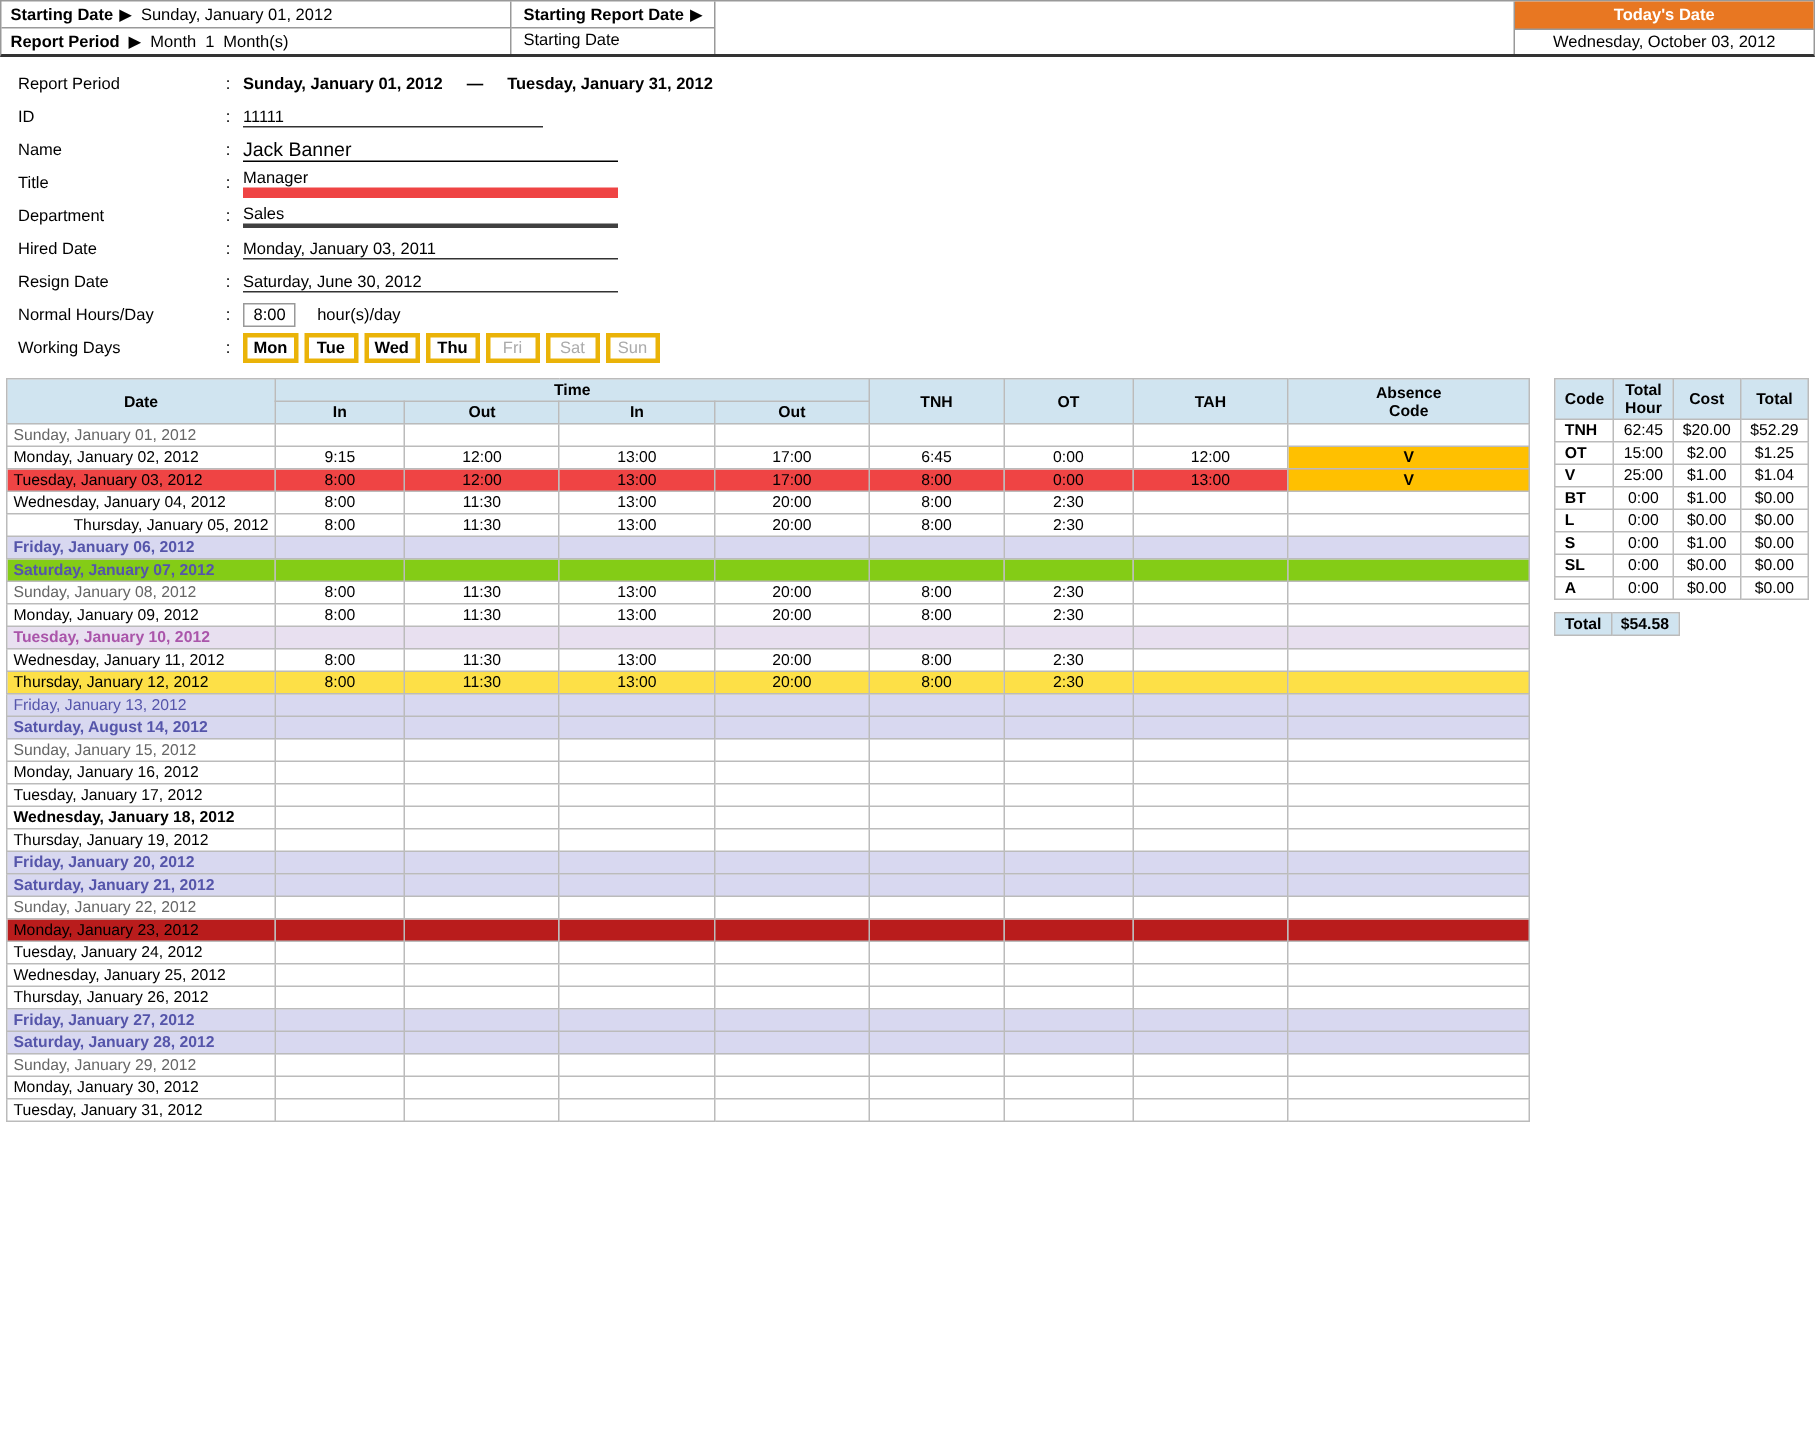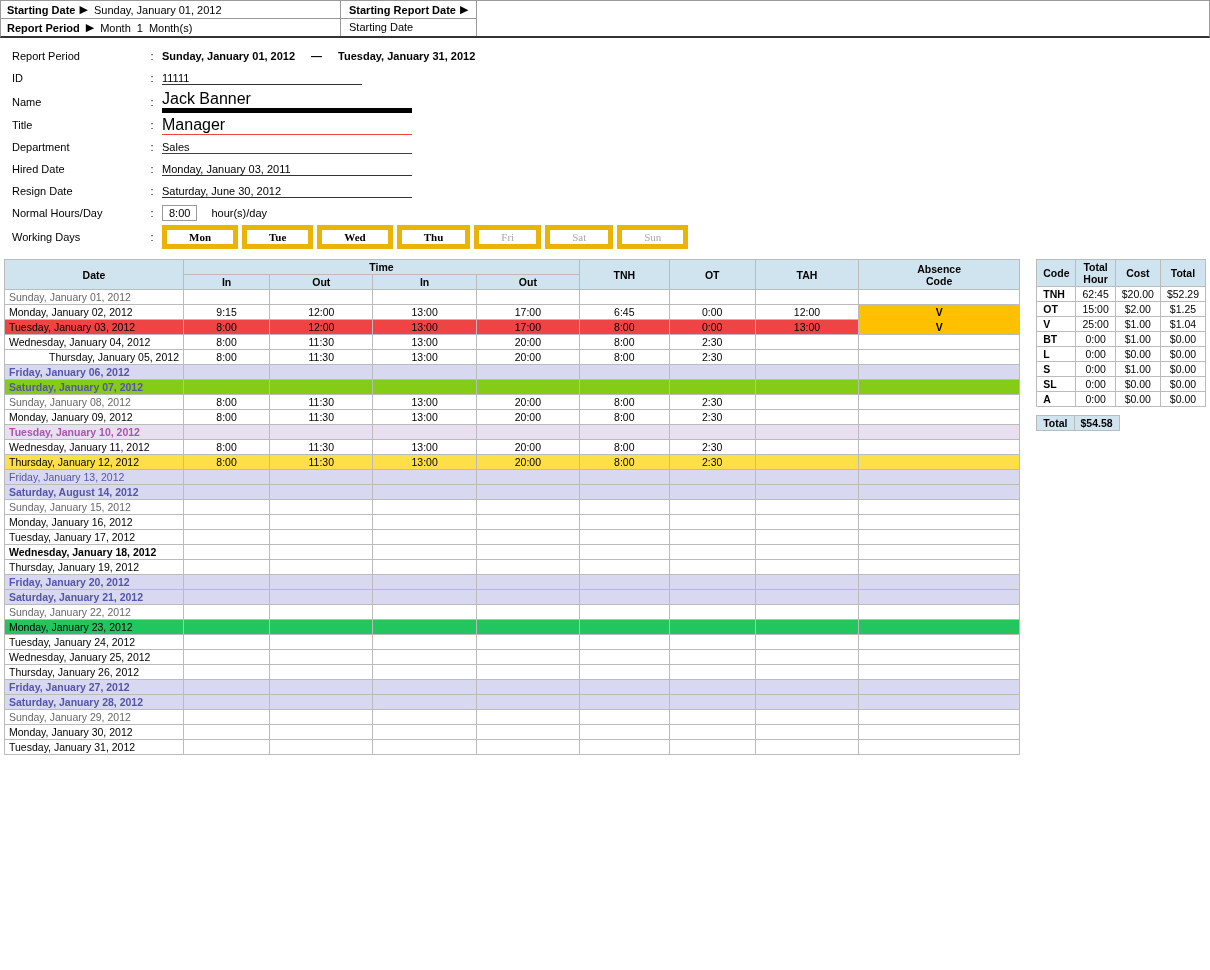--- a/index.html
+++ b/index.html
@@ -38,26 +38,25 @@
     }
     .info-dash {
       margin: 0 12px;
       font-weight: bold;
     }
     .working-days-boxes {
       display: flex;
       gap: 4px;
     }
     .day-box {
-      border: 5px solid #eab308;
-      padding: 1px 22px;
+      border: 3px solid #eab308;
+      padding: 1px 4px;
       font-size: 11px;
       min-width: 36px;
       text-align: center;
-      font-family: Liberation Serif, serif;
     }
     .day-box.active { font-weight: bold; }
     .day-box.inactive { color: #aaa; }
     .hours-row {
       display: flex;
       align-items: center;
       gap: 8px;
     }
 
     
@@ -131,20 +130,28 @@
       <span style="font-weight:bold;">Starting Report Date</span>
       <span>▶</span>
     </div>
     <div style="padding:2px 8px; display:flex; align-items:center;">
       <span>Starting Date</span>
     </div>
   </div>
 
   <div style="flex:1;"></div>
 
+  <div style="display:flex; flex-direction:column; min-width:200px; border-left:1px solid #999;">
+    <div style="background:#E87722; color:white; font-weight:bold; text-align:center; padding:3px 8px; border-bottom:1px solid #999;">
+      <span>Today's Date</span>
+    </div>
+    <div style="text-align:center; padding:2px 8px;">
+      <span>Wednesday, October 03, 2012</span>
+    </div>
+  </div>
 </div>
 
 <div class="info-section">
 
   <div class="info-row">
     <span class="info-label">Report Period</span>
     <span class="info-colon">:</span>
     <span class="info-value">Sunday, January 01, 2012</span>
     <span class="info-dash" style="margin:0 16px;">—</span>
     <span class="info-value">Tuesday, January 31, 2012</span>
@@ -152,33 +159,33 @@
 
   <div class="info-row">
     <span class="info-label">ID</span>
     <span class="info-colon">:</span>
     <span style="border-bottom:1px solid #333; min-width:200px; display:inline-block; font-size:11px;">11111</span>
   </div>
 
   <div class="info-row">
     <span class="info-label">Name</span>
     <span class="info-colon">:</span>
-    <span style="border-bottom:5px solid #000000; min-width:250px; display:inline-block; font-size:16px;">Jack Banner</span>
+    <span style="border-bottom:1px solid #000000; min-width:250px; display:inline-block; font-size:13px;">Jack Banner</span>
   </div>
 
   <div class="info-row">
     <span class="info-label">Title</span>
     <span class="info-colon">:</span>
-    <span style="border-bottom:1px solid #ef4444; min-width:250px; display:inline-block; font-size:16px;">Manager</span>
+    <span style="border-bottom:7px solid #ef4444; min-width:250px; display:inline-block; font-size:11px;">Manager</span>
   </div>
 
   <div class="info-row">
     <span class="info-label">Department</span>
     <span class="info-colon">:</span>
-    <span style="border-bottom:1px solid #404040; min-width:250px; display:inline-block; font-size:11px;">Sales</span>
+    <span style="border-bottom:3px solid #404040; min-width:250px; display:inline-block; font-size:11px;">Sales</span>
   </div>
 
   <div class="info-row">
     <span class="info-label">Hired Date</span>
     <span class="info-colon">:</span>
     <span style="border-bottom:1px solid #333; min-width:250px; display:inline-block; font-size:11px;">Monday, January 03, 2011</span>
   </div>
 
   <div class="info-row">
     <span class="info-label">Resign Date</span>
@@ -465,21 +472,21 @@
           <td class="date-col" style="color: rgb(102, 102, 102); font-weight: normal;">Sunday, January 22, 2012</td>
           <td></td>
           <td></td>
           <td></td>
           <td></td>
           <td></td>
           <td></td>
           <td></td>
           <td></td>
         </tr>
-        <tr style="background: #22c55e;">
+        <tr style="background: #b91c1c;">
           <td class="date-col" style="color: rgb(0, 0, 0); font-weight: normal;">Monday, January 23, 2012</td>
           <td></td>
           <td></td>
           <td></td>
           <td></td>
           <td></td>
           <td></td>
           <td></td>
           <td></td>
         </tr>

